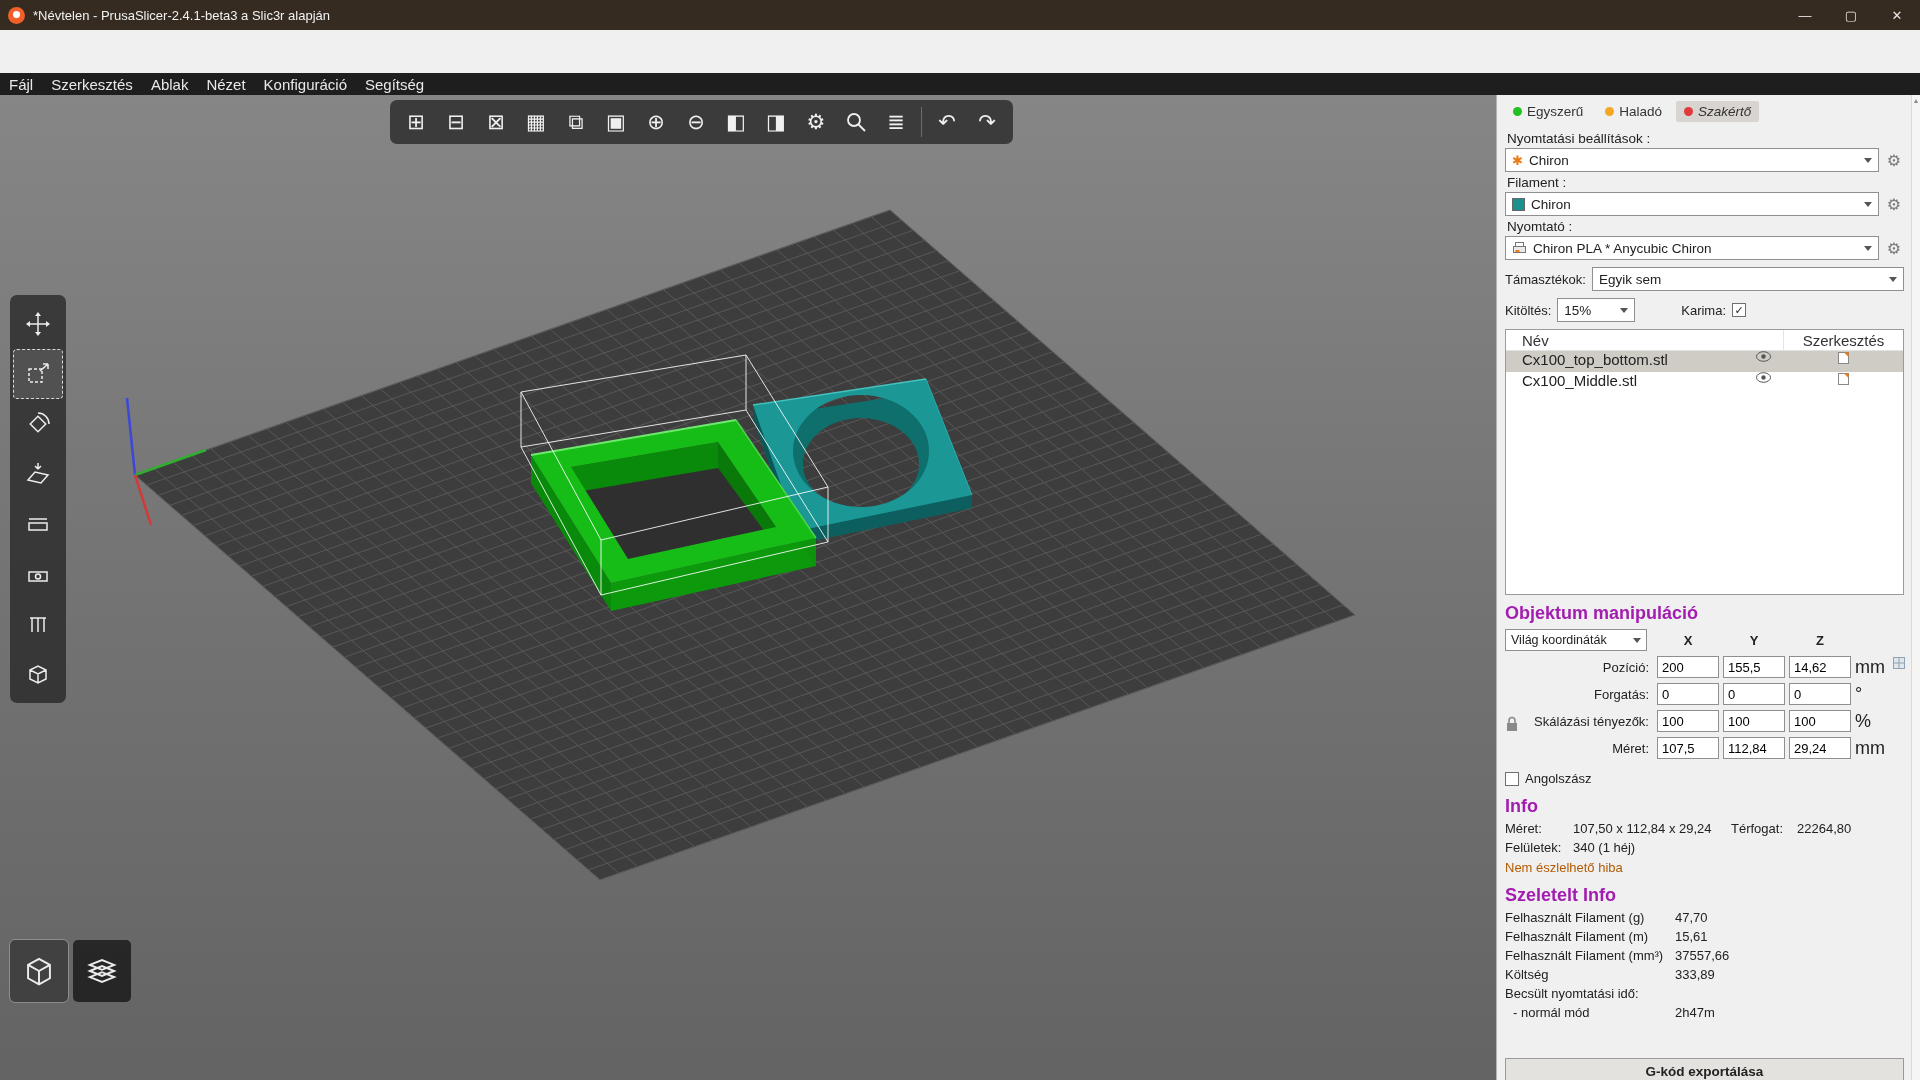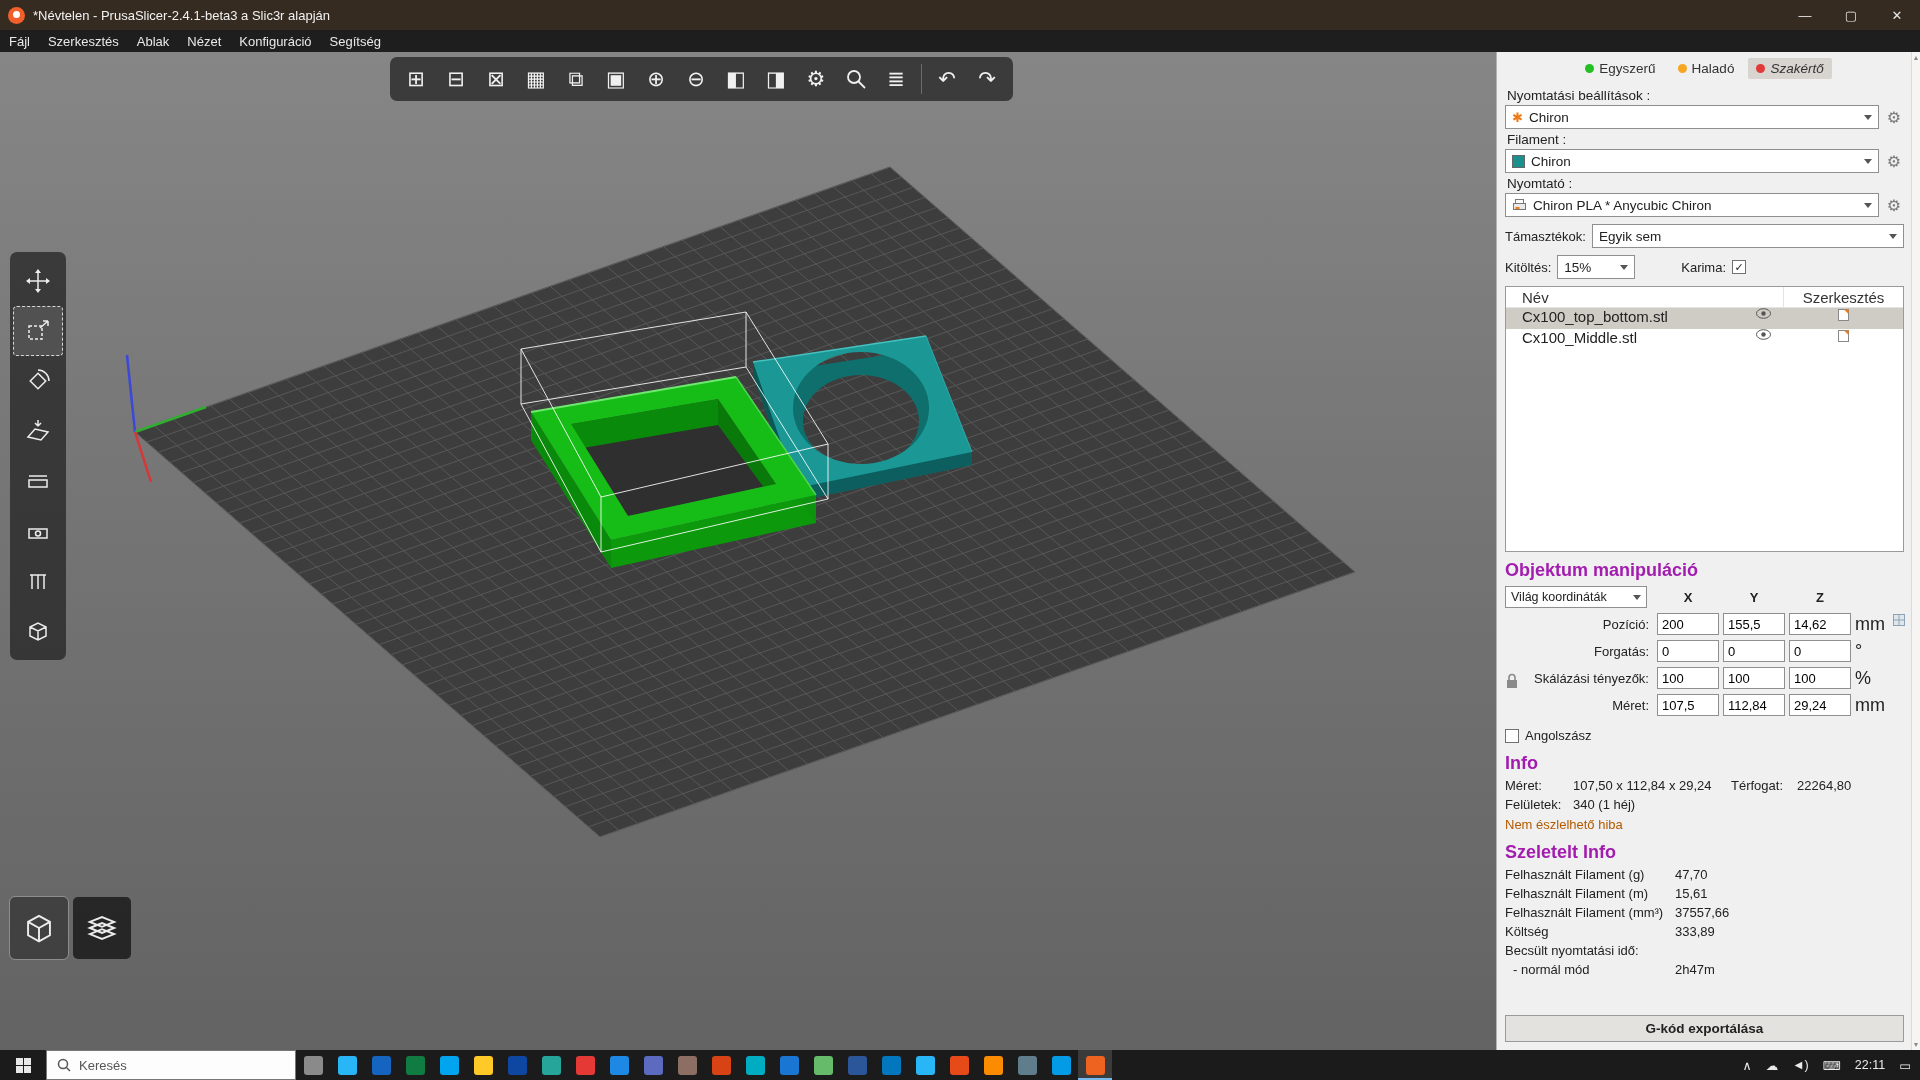--- a/index.html
+++ b/index.html
@@ -7,21 +7,21 @@
   .screen { position:relative; width:1920px; height:1080px; background:#f0f0f0; }
 
   
   .titlebar { height:30px; background:#352b21; display:flex; align-items:center; color:#f2f2f2; font-size:13px; }
   .app-logo { width:17px; height:17px; border-radius:50%; background:#f1602a; margin:0 8px 0 8px; position:relative; flex:none; }
   .app-logo::after { content:""; position:absolute; left:5px; top:4px; width:7px; height:7px; border-radius:50%; background:#fff; }
   .tb-title { flex:1; white-space:nowrap; overflow:hidden; }
   .win-btn { width:46px; height:30px; display:flex; align-items:center; justify-content:center; color:#e6e6e6; font-size:13px; }
 
   
-  .menubar { height:22px; background:#1e1e1e; display:flex; align-items:center; color:#e9e9e9; font-size:13px; }
+  .menubar { height:22px; background:#1e1e1e; display:flex; align-items:center; color:#e9e9e9; font-size:15px;margin-top:43px; }
   .menu-item { padding:0 9px; height:100%; display:flex; align-items:center; cursor:default; }
 
   
   .main { display:flex; height:998px; }
   .viewport { position:relative; width:1496px; height:998px; background:linear-gradient(180deg,#868686,#757575 45%,#636363); overflow:hidden; flex:none; }
   .scene { position:absolute; left:0; top:0; }
 
   
   .top-toolbar { position:absolute; left:390px; top:5px; display:flex; align-items:center; gap:2px; background:rgba(38,38,38,.78); border-radius:7px; padding:3px 7px; }
   .tt-btn { width:38px; height:38px; display:flex; align-items:center; justify-content:center; color:#f0f0f0; font-size:21px; border-radius:4px; }
@@ -34,21 +34,21 @@
   .lt-btn svg { stroke:#ededed; fill:none; stroke-width:1.5; }
 
   
   .view-switch { position:absolute; left:10px; top:845px; display:flex; gap:5px; }
   .vs-btn { width:58px; height:62px; background:rgba(25,25,25,.82); border-radius:5px; display:flex; align-items:center; justify-content:center; }
   .vs-btn.active { background:rgba(62,62,62,.92); outline:1px solid rgba(255,255,255,.25); }
   .vs-btn svg { stroke:#ececec; fill:none; stroke-width:1.6; }
 
   
   .sidebar { position:relative; width:424px; height:998px; background:#f0f0f0; border-left:1px solid #b2b2b2; padding:4px 16px 8px 8px; font-size:13px; color:#222; display:flex; flex-direction:column; }
-  .mode-tabs { display:flex; justify-content:center; align-items:center; gap:6px; padding:2px 0 6px 0; }
+  .mode-tabs { display:flex; justify-content:flex-start; align-items:center; gap:6px; padding:2px 0 6px 0; }
   .mode-tab { display:flex; align-items:center; gap:5px; padding:3px 8px; border-radius:2px; font-size:13.5px; color:#333; }
   .mode-tab.selected { background:#d8d4cf;font-style:italic; }
   .dot { width:9px; height:9px; border-radius:50%; flex:none; }
   .preset-label { font-size:13.5px; color:#222; margin:3px 0 2px 2px; }
   .preset-row { display:flex; align-items:center; gap:5px; }
   .combo { flex:1; display:flex; align-items:center; gap:6px; height:24px; background:#fff; border:1px solid #8f8f8f; padding:0 6px; font-size:13.5px; color:#222; }
   .combo-arrow { width:0; height:0; border-left:4px solid transparent; border-right:4px solid transparent; border-top:5px solid #555; margin-left:auto; }
   .gear-btn { width:20px; text-align:center; color:#7a7a7a; font-size:16px; }
   .preset-icon { color:#ef7b16; font-size:13px; }
   .swatch { width:13px; height:13px; border:1px solid #666; background:#1a918f; flex:none; }

